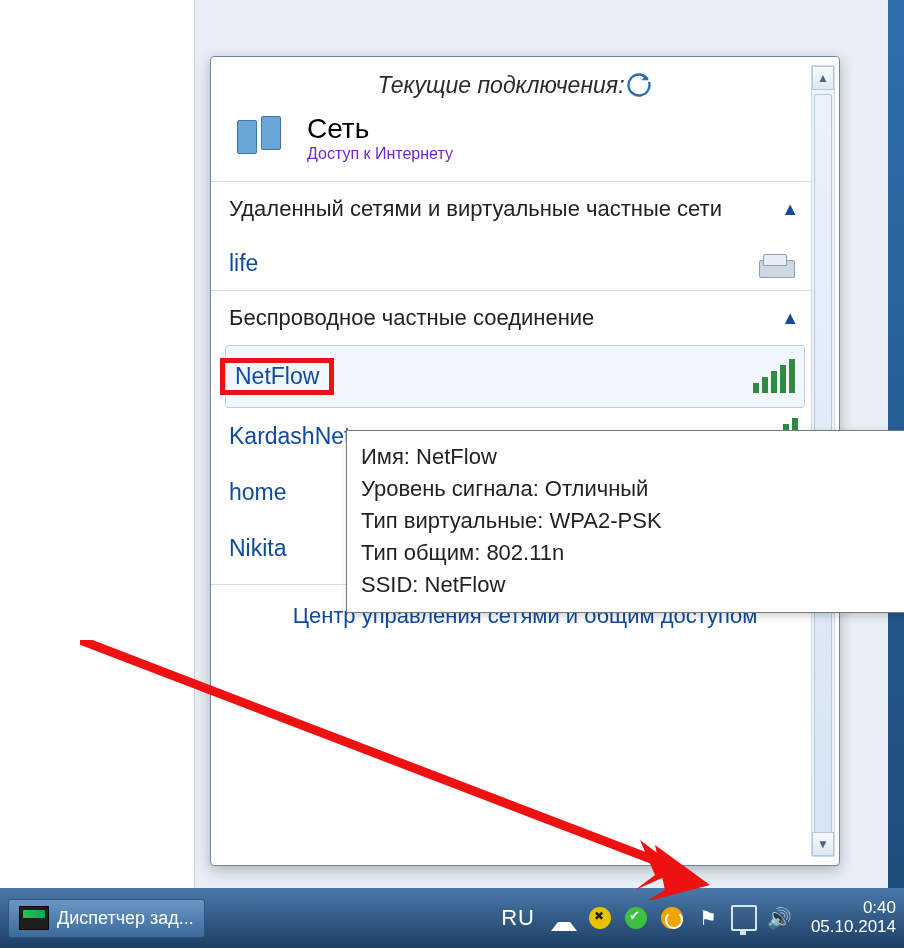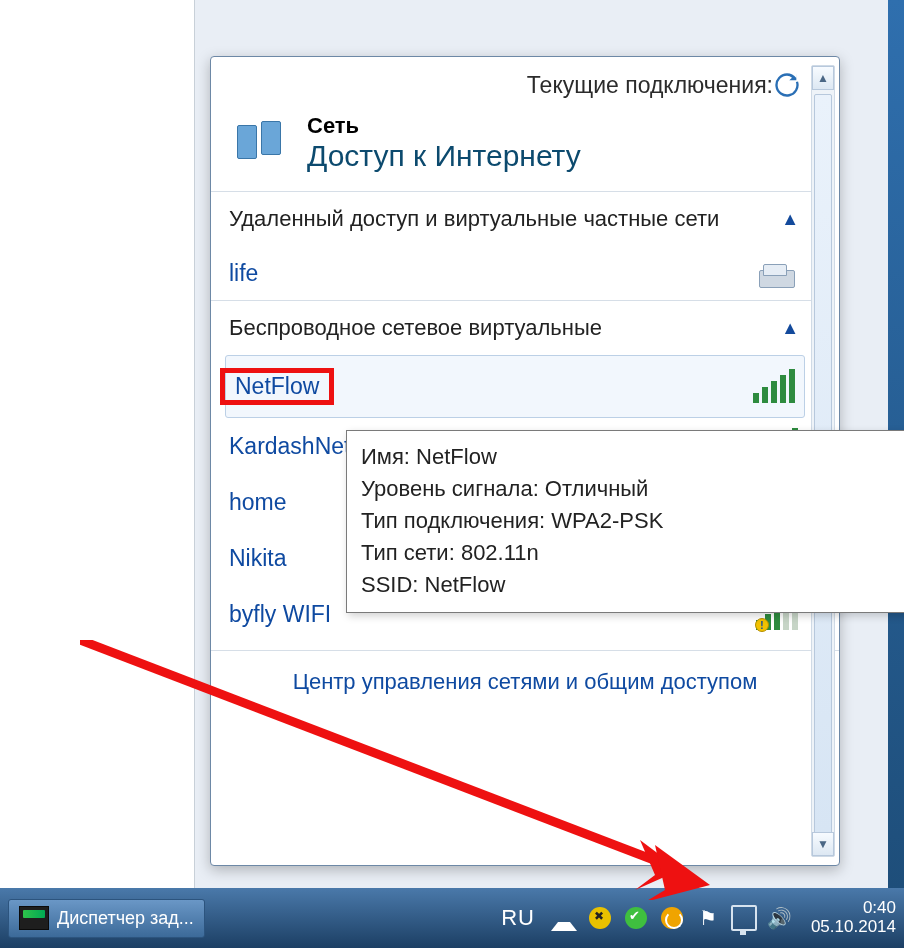--- a/index.html
+++ b/index.html
@@ -33,31 +33,31 @@
     display: flex; align-items: center; justify-content: center; font-size: 12px; color: #4a6785;
   }
   .scroll-btn.top { top: 0; } .scroll-btn.bot { bottom: 0; }
   .scroll-thumb {
     position: absolute; left: 2px; right: 2px; top: 28px; height: 740px;
     background: linear-gradient(#eaf2fb,#d7e5f4); border: 1px solid #b7c8dc; border-radius: 2px;
   }
 
   .content { padding: 8px 34px 8px 14px; display: flex; flex-direction: column; gap: 0; }
 
-  .hdr-row { display: flex; align-items: center; justify-content: flex-end; padding: 6px 4px 10px 4px; }
+  .hdr-row { display: flex; align-items: center; justify-content: center; padding: 6px 4px 10px 4px; font-style: italic; }
   .hdr-title { font-size: 23px; color: #2b2b2b; }
   .refresh-icon svg { width: 28px; height: 28px; display:block; }
 
   .net-row { display: flex; align-items: center; gap: 16px; padding: 4px 4px 18px 8px; }
   .net-icon { width: 58px; height: 48px; position: relative; }
   .net-icon .svr { position:absolute; width:20px; height:34px; background:#6aa6d8; border:1px solid #3a76a8; border-radius:2px; }
   .net-icon .svr.a { left:4px; top:6px; } .net-icon .svr.b { left:28px; top:2px; }
   .net-text { display:flex; flex-direction:column; }
-  .net-text .t1 { font-size: 22px; font-weight: 700; }
-  .net-text .t2 { font-size: 30px; color: #0c4a6e; }
+  .net-text .t1 { font-size: 28px; font-weight: 400; }
+  .net-text .t2 { font-size: 16px; color: #6d28d9; }
 
   .sep { height: 1px; background: #d6dee7; margin: 0 -14px 0 -14px; }
 
   .section-head {
     display:flex; align-items:center; justify-content:space-between;
     padding: 14px 6px 14px 4px; font-size: 22px; color: #222;
   }
   .chev { color:#134a9c; font-size:18px; }
 
   .conn-item {
@@ -158,33 +158,33 @@
       </div>
       <div class="net-text">
         <span class="t1">Сеть</span>
         <span class="t2">Доступ к Интернету</span>
       </div>
     </div>
 
     <div class="sep"></div>
 
     <div class="section-head">
-      <span>Удаленный доступ и виртуальные частные сети</span>
+      <span>Удаленный сетями и виртуальные частные сети</span>
       <span class="chev">▲</span>
     </div>
 
     <div class="conn-item">
       <span>life</span>
       <span class="modem-ic"></span>
     </div>
 
     <div class="sep"></div>
 
     <div class="section-head">
-      <span>Беспроводное сетевое виртуальные</span>
+      <span>Беспроводное частные соединение</span>
       <span class="chev">▲</span>
     </div>
 
     <div class="conn-item" style="border:1px solid #bcd0e6; background:#f2f7fd; border-radius:3px; padding-right:8px;">
       <span class="highlight-box">
         <span>NetFlow</span>
       </span>
       <span class="right-ic">
         <span class="bar b1"></span>
           <span class="bar b2"></span>
@@ -221,44 +221,33 @@
       <span>Nikita</span>
       <span class="right-ic bars-med">
         <span class="bar b1"></span>
           <span class="bar b2"></span>
           <span class="bar b3"></span>
           <span class="bar b4"></span>
           <span class="bar b5"></span>
       </span>
     </div>
 
-    <div class="conn-item">
-      <span>byfly WIFI</span>
-      <span class="right-ic bars-med" style="position:relative">
-        <span class="warn-dot">!</span>
-        <span class="bar b1"></span>
-          <span class="bar b2"></span>
-          <span class="bar b3"></span>
-          <span class="bar b4"></span>
-          <span class="bar b5"></span>
-      </span>
-    </div>
 
   </div>
 
   <div class="footer-link">
     <span>Центр управления сетями и общим доступом</span>
   </div>
 </div>
 
 <div class="tooltip">
   <div><span>Имя: </span><span>NetFlow</span></div>
   <div><span>Уровень сигнала: </span><span>Отличный</span></div>
-  <div><span>Тип подключения: </span><span>WPA2-PSK</span></div>
-  <div><span>Тип сети: </span><span>802.11n</span></div>
+  <div><span>Тип виртуальные: </span><span>WPA2-PSK</span></div>
+  <div><span>Тип общим: </span><span>802.11n</span></div>
   <div><span>SSID: </span><span>NetFlow</span></div>
 </div>
 
 <svg class="arrow-svg" viewBox="0 0 650 260">
   <line x1="0" y1="0" x2="600" y2="230" stroke="#e11" stroke-width="9"></line>
   <polygon points="600,230 560,200 575,235 555,250" fill="#e11"></polygon>
   <polygon points="630,245 575,205 585,250 565,262" fill="#e11"></polygon>
 </svg>
 
 <div class="taskbar">

